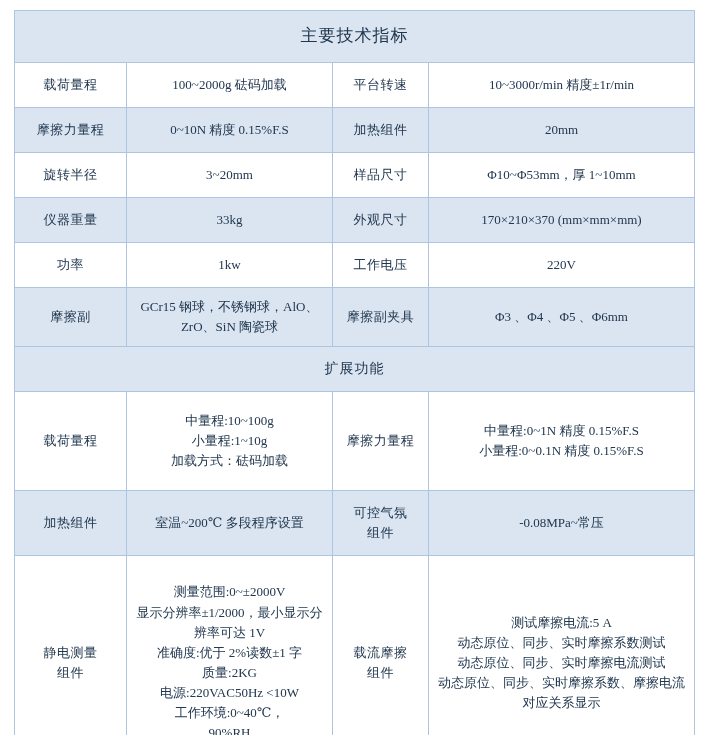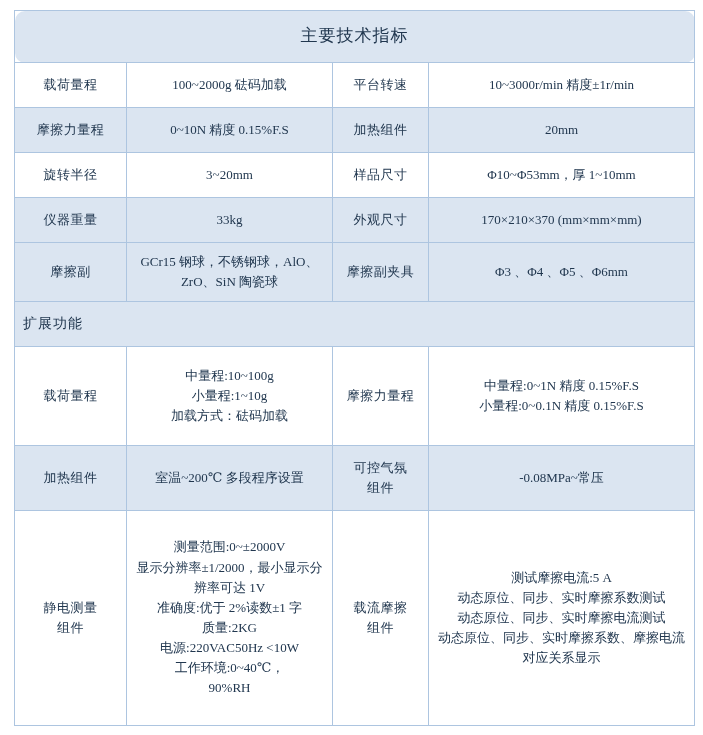--- a/index.html
+++ b/index.html
@@ -30,22 +30,22 @@
     vertical-align: middle;
     padding: 4px 8px;
     word-break: break-word;
   }
   .shade { background: #dbe5f1; }
   .lbl { text-align: center; padding: 4px 2px; letter-spacing: 0.5px; }
   .val { text-align: center; padding: 4px 8px 4px 11px; }
   .pre { white-space: pre-line; }
   .gap  { line-height: 2.35; }
   .gap2 { line-height: 1.92; }
-  tr.r-title td { font-size: 17px; text-align: center; height: 43px; letter-spacing: 1px; border-radius: 10px; }
-  tr.r-sec   td { font-size: 14px; height: 36px; letter-spacing: 1px; }
+  tr.r-title td { font-size: 17px; text-align: center; height: 43px; letter-spacing: 1px; }
+  tr.r-sec   td { font-size: 14px; text-align: center; height: 36px; letter-spacing: 1px; }
   tr.r-std  td { height: 36px; }
   tr.r-fric td { height: 50px; }
   tr.r-data td { height: 38px; }
   tr.r-ext1 td { height: 90px; }
   tr.r-heat td { height: 56px; }
   tr.r-big  td { height: 206px; }
 </style>
 </head>
 <body>
 
@@ -83,20 +83,26 @@
     <td class="val">Φ10~Φ53mm，厚 1~10mm</td>
   </tr>
 
   <tr class="r-std shade">
     <td class="lbl">仪器重量</td>
     <td class="val">33kg</td>
     <td class="lbl">外观尺寸</td>
     <td class="val">170×210×370 (mm×mm×mm)</td>
   </tr>
 
+  <tr class="r-std">
+    <td class="lbl">功率</td>
+    <td class="val">1kw</td>
+    <td class="lbl">工作电压</td>
+    <td class="val">220V</td>
+  </tr>
 
   <tr class="r-fric shade">
     <td class="lbl">摩擦副</td>
     <td class="val">GCr15 钢球，不锈钢球，AlO、ZrO、SiN 陶瓷球</td>
     <td class="lbl">摩擦副夹具</td>
     <td class="val">Φ3 、Φ4 、Φ5 、Φ6mm</td>
   </tr>
 
 
   <tr class="r-sec shade">

